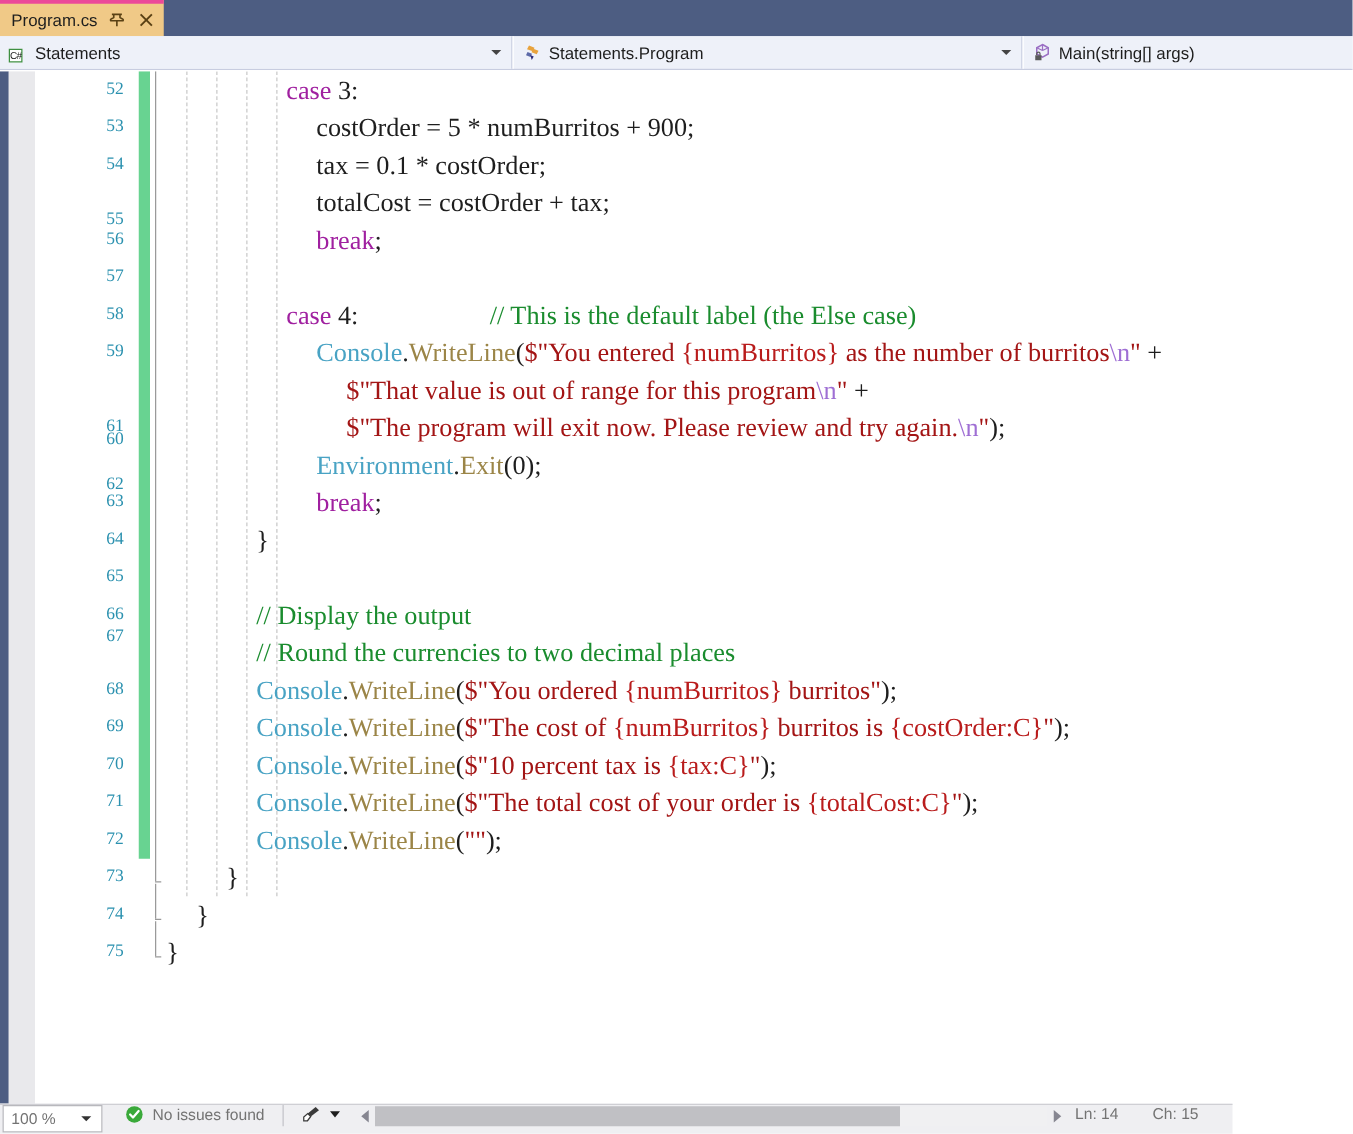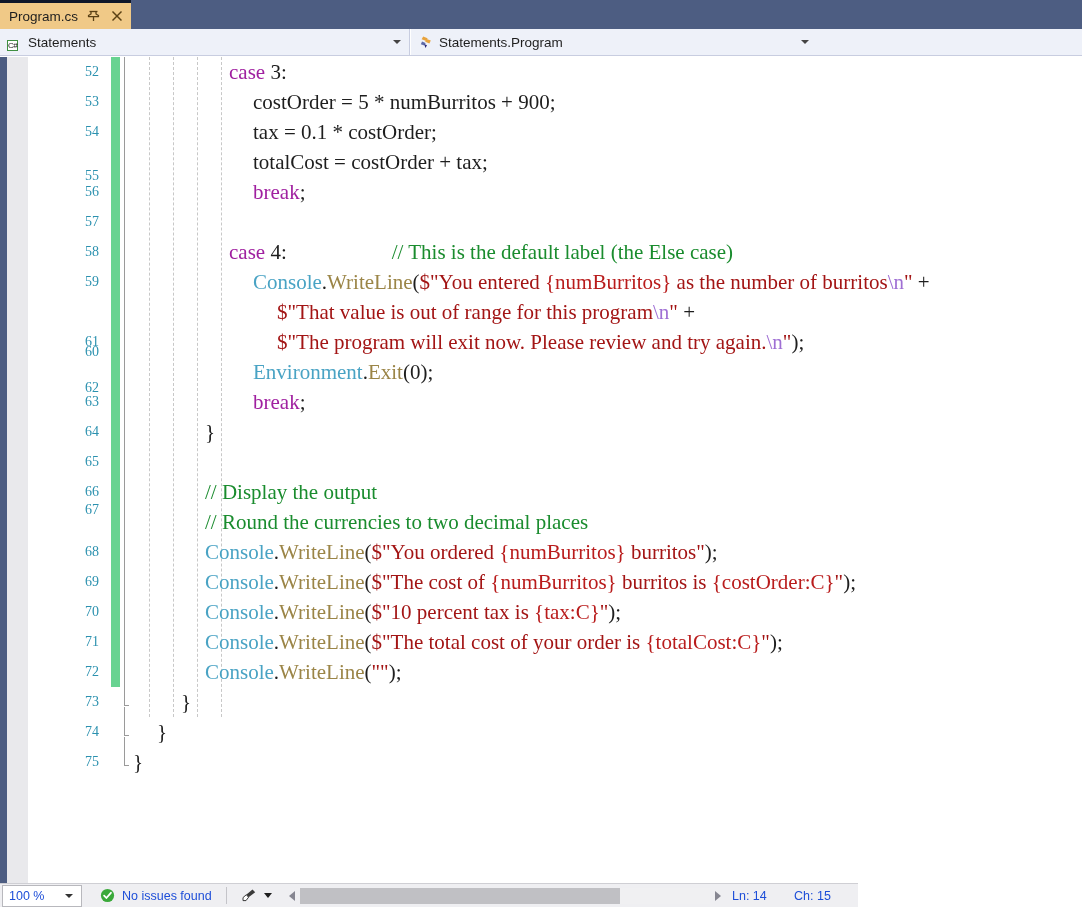--- a/index.html
+++ b/index.html
@@ -21,21 +21,21 @@
     left: 0; top: 0;
     width: 1082px; height: 29px;
     background: #4d5d82;
     box-sizing: border-box;
   }
   #tab-active {
     position: absolute;
     left: 0; top: 0;
     height: 29px;
     background: #f0c987;
-    border-top: 3px solid #0f172a;
+    border-top: 3px solid #ec4899;
     box-sizing: border-box;
     display: flex;
     align-items: center;
     padding: 0 7px 0 9px;
     cursor: pointer;
   }
   #tab-label {
     font-size: 13.5px;
     color: #1e1e1e;
     font-family: "Liberation Sans", sans-serif;
@@ -196,28 +196,28 @@
   .t-str     { color: #a31515; }   
   .t-interp  { color: #b91c1c; }   
   .t-esc     { color: #9f6fd4; }   
   .t-com     { color: #1a8c2e; }   
   .t-brace   { color: #1e1e1e; }
 
   
   #status-bar {
     position: absolute;
     left: 0; top: 883px;
-    width: 858px; height: 24px;
+    width: 986px; height: 24px;
     background: #efeff2;
     border-top: 1px solid #cfcfd4;
     box-sizing: border-box;
     display: flex;
-    align-items: center;
+    align-items: flex-start;
     font-size: 12.5px;
-    color: #1d4ed8;
+    color: #737373;
   }
   #zoom-combo {
     width: 80px; height: 22px;
     margin-left: 2px;
     background: #ffffff;
     border: 1px solid #b8b8bd;
     box-sizing: border-box;
     display: flex;
     align-items: center;
     position: relative;
@@ -336,20 +336,31 @@
         <path d="M5.2 2.4 L9.6 4.2 L8.2 7.0 L3.6 5.3 Z" fill="#e8a33d"></path>
         <path d="M8.6 5.0 L12.8 6.6 L11.4 9.4 L7.2 7.7 Z" fill="#e8a33d"></path>
         <path d="M4.0 7.6 L7.6 9.0 L6.4 11.6 L2.8 10.2 Z" fill="#5d6aa8"></path>
         <path d="M6.2 10.0 L9.0 11.2 L7.4 14.0 Z" fill="#2b2b7a"></path>
       </svg>
     </span>
     <span class="nav-text">Statements.Program</span>
     <span class="nav-arrow"></span>
   </div>
 
+  <div class="nav-combo" id="nav-combo-member">
+    <span class="nav-icon">
+      <svg width="16" height="16" viewBox="0 0 16 16">
+        <path d="M8 1.6 L12.6 4.2 L12.6 9.2 L8 11.8 L3.4 9.2 L3.4 4.2 Z" fill="none" stroke="#9b6fc4" stroke-width="1.2"></path>
+        <path d="M8 1.6 L8 6.4 M8 6.4 L3.4 4.2 M8 6.4 L12.6 4.2" fill="none" stroke="#9b6fc4" stroke-width="1"></path>
+        <rect x="2.2" y="10.2" width="5" height="4" fill="#5a5a5a"></rect>
+        <path d="M3.4 10.2 L3.4 8.9 a1.3 1.3 0 0 1 2.6 0 L6 10.2" fill="none" stroke="#5a5a5a" stroke-width="1"></path>
+      </svg>
+    </span>
+    <span class="nav-text">Main(string[] args)</span>
+  </div>
 </div>
 
 <div id="editor">
   <div id="edge-strip"></div>
   <div id="breakpoint-margin"></div>
   <div id="line-numbers">
       <div class="ln" style="top: 0px;">52</div>
       <div class="ln" style="top: 30px;">53</div>
       <div class="ln" style="top: 60px;">54</div>
       <div class="ln" style="top: 104px;">55</div>

